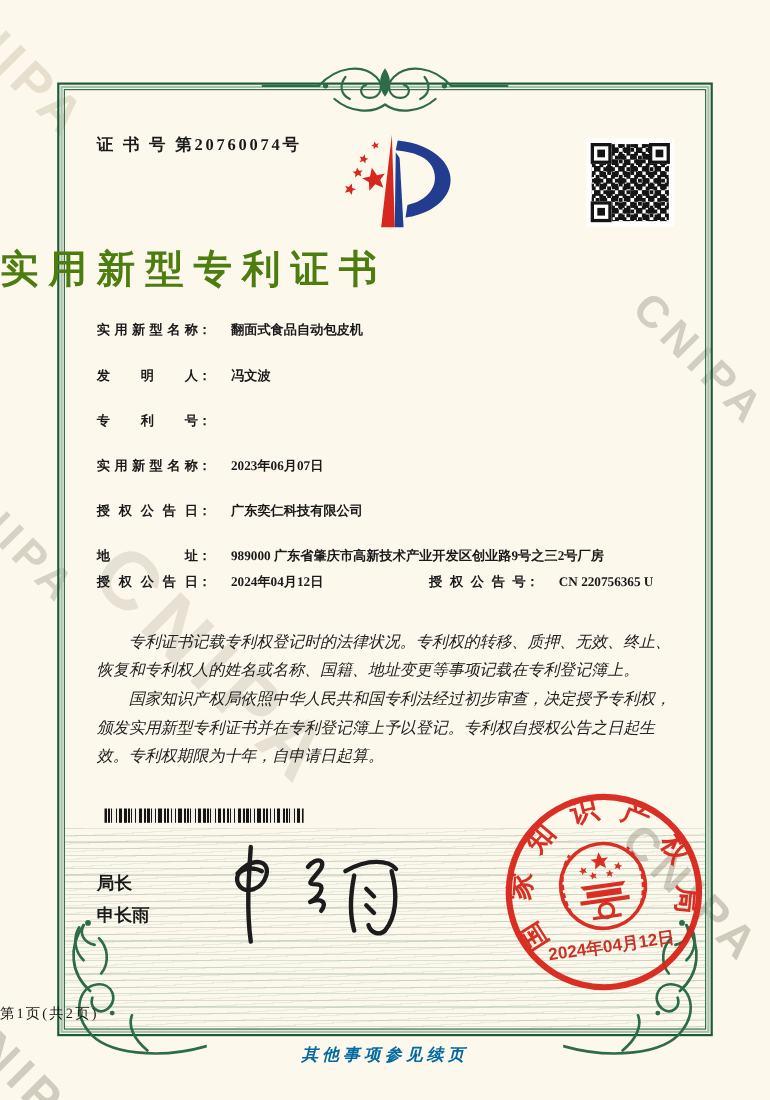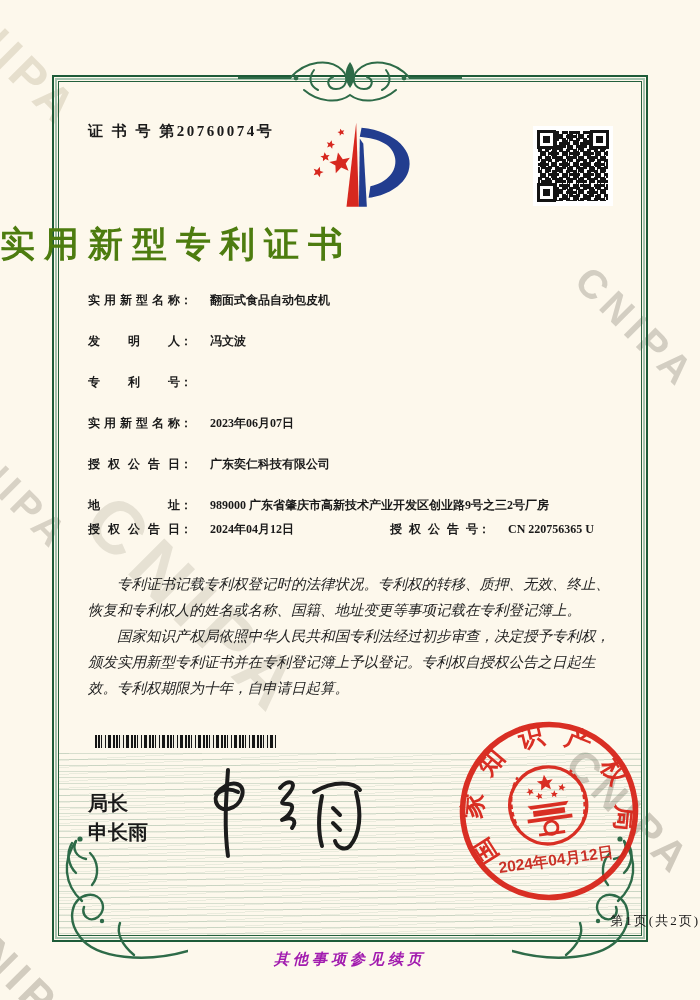--- a/index.html
+++ b/index.html
@@ -73,28 +73,28 @@
   
   .barcode {
     position:absolute; z-index:2; left:95px; top:735px; width:181px; height:13px;
     background:repeating-linear-gradient(90deg,
       #151515 0 2px, #f2efe4 2px 3px, #151515 3px 5px, #f2efe4 5px 6px,
       #151515 6px 7px, #f2efe4 7px 10px, #151515 10px 11px, #f2efe4 11px 13px,
       #151515 13px 16px, #f2efe4 16px 18px);
   }
   .director {
     position:absolute; z-index:2; left:88px; top:789px;
-    font-family:"Liberation Sans","DejaVu Sans",sans-serif; font-size:20px; font-weight:600; line-height:29px;
+    font-family:"Liberation Sans","DejaVu Sans",sans-serif; font-size:16px; font-weight:600; line-height:29px;
   }
   .signature { position:absolute; z-index:2; left:196px; top:760px; }
   .seal { position:absolute; z-index:3; left:455px; top:717px; width:188px; height:188px; transform:rotate(-8deg); opacity:0.95; }
-  .pagenum { position:absolute; z-index:2; left:0; top:912px; width:100%; text-align:right; font-size:13px; letter-spacing:2px; }
+  .pagenum { position:absolute; z-index:2; left:0; top:912px; width:100%; text-align:left; font-size:13px; letter-spacing:2px; }
   .footer-note {
     position:absolute; z-index:2; left:0; top:950px; width:100%; text-align:center;
-    font-size:15px; font-style:italic; letter-spacing:4px; font-weight:600; color:#a21caf;
+    font-size:15px; font-style:italic; letter-spacing:4px; font-weight:600; color:#0369a1;
   }
 </style>
 </head>
 <body>
 
 <div class="page">
 
   <div class="wm wm1">CNIPA</div>
   <div class="wm wm2">CNIPA</div>
   <div class="wm wm3">CNIPA</div>

